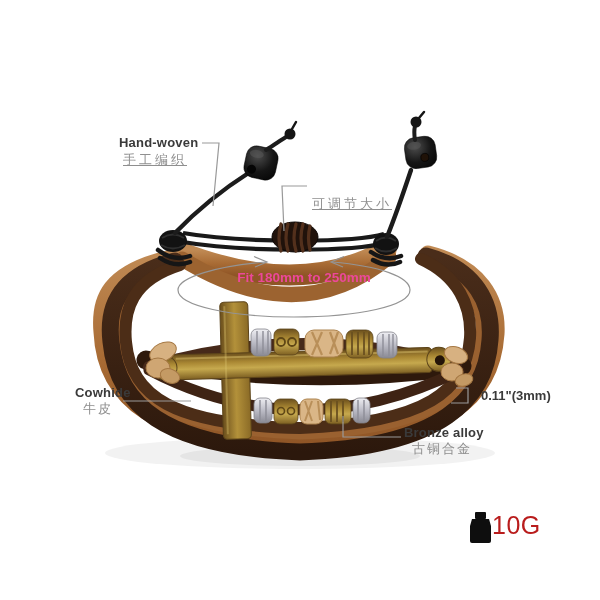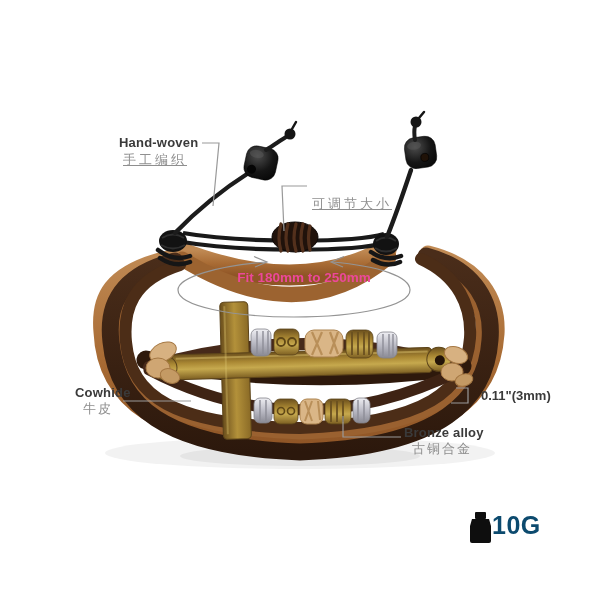--- a/index.html
+++ b/index.html
@@ -9,21 +9,21 @@
   }
   #art{position:absolute;left:0;top:0;}
   .lbl{position:absolute;white-space:nowrap;}
   .en{font-size:13px;font-weight:700;color:#3a3a3a;letter-spacing:.2px;}
   .zh{font-size:13px;font-weight:400;color:#8f8f8f;letter-spacing:3px;text-decoration:underline;}
   .zh2{font-size:13px;font-weight:400;color:#8f8f8f;letter-spacing:2px;}
   .fitblock{position:absolute;left:228px;top:270px;width:152px;text-align:center;}
   .fit-en{font-size:13.5px;font-weight:700;color:#ec4899;line-height:16px;}
   .fit-zh{font-size:13px;font-weight:700;color:#4a4a4a;line-height:16px;letter-spacing:.5px;}
   .dim{font-size:13px;font-weight:700;color:#3a3a3a;}
-  .weight-val{font-size:25px;font-weight:700;color:#0c4a6e;letter-spacing:.5px;}
+  .weight-val{font-size:25px;font-weight:400;color:#b91c1c;letter-spacing:.5px;}
 </style>
 </head>
 <body>
 
 <div id="stage">
 
   <svg id="art" width="600" height="600" viewBox="0 0 600 600">
     <defs>
       <linearGradient id="gTan" x1="0" y1="0" x2="0" y2="1">
         <stop offset="0" stop-color="#c08a54"></stop>

